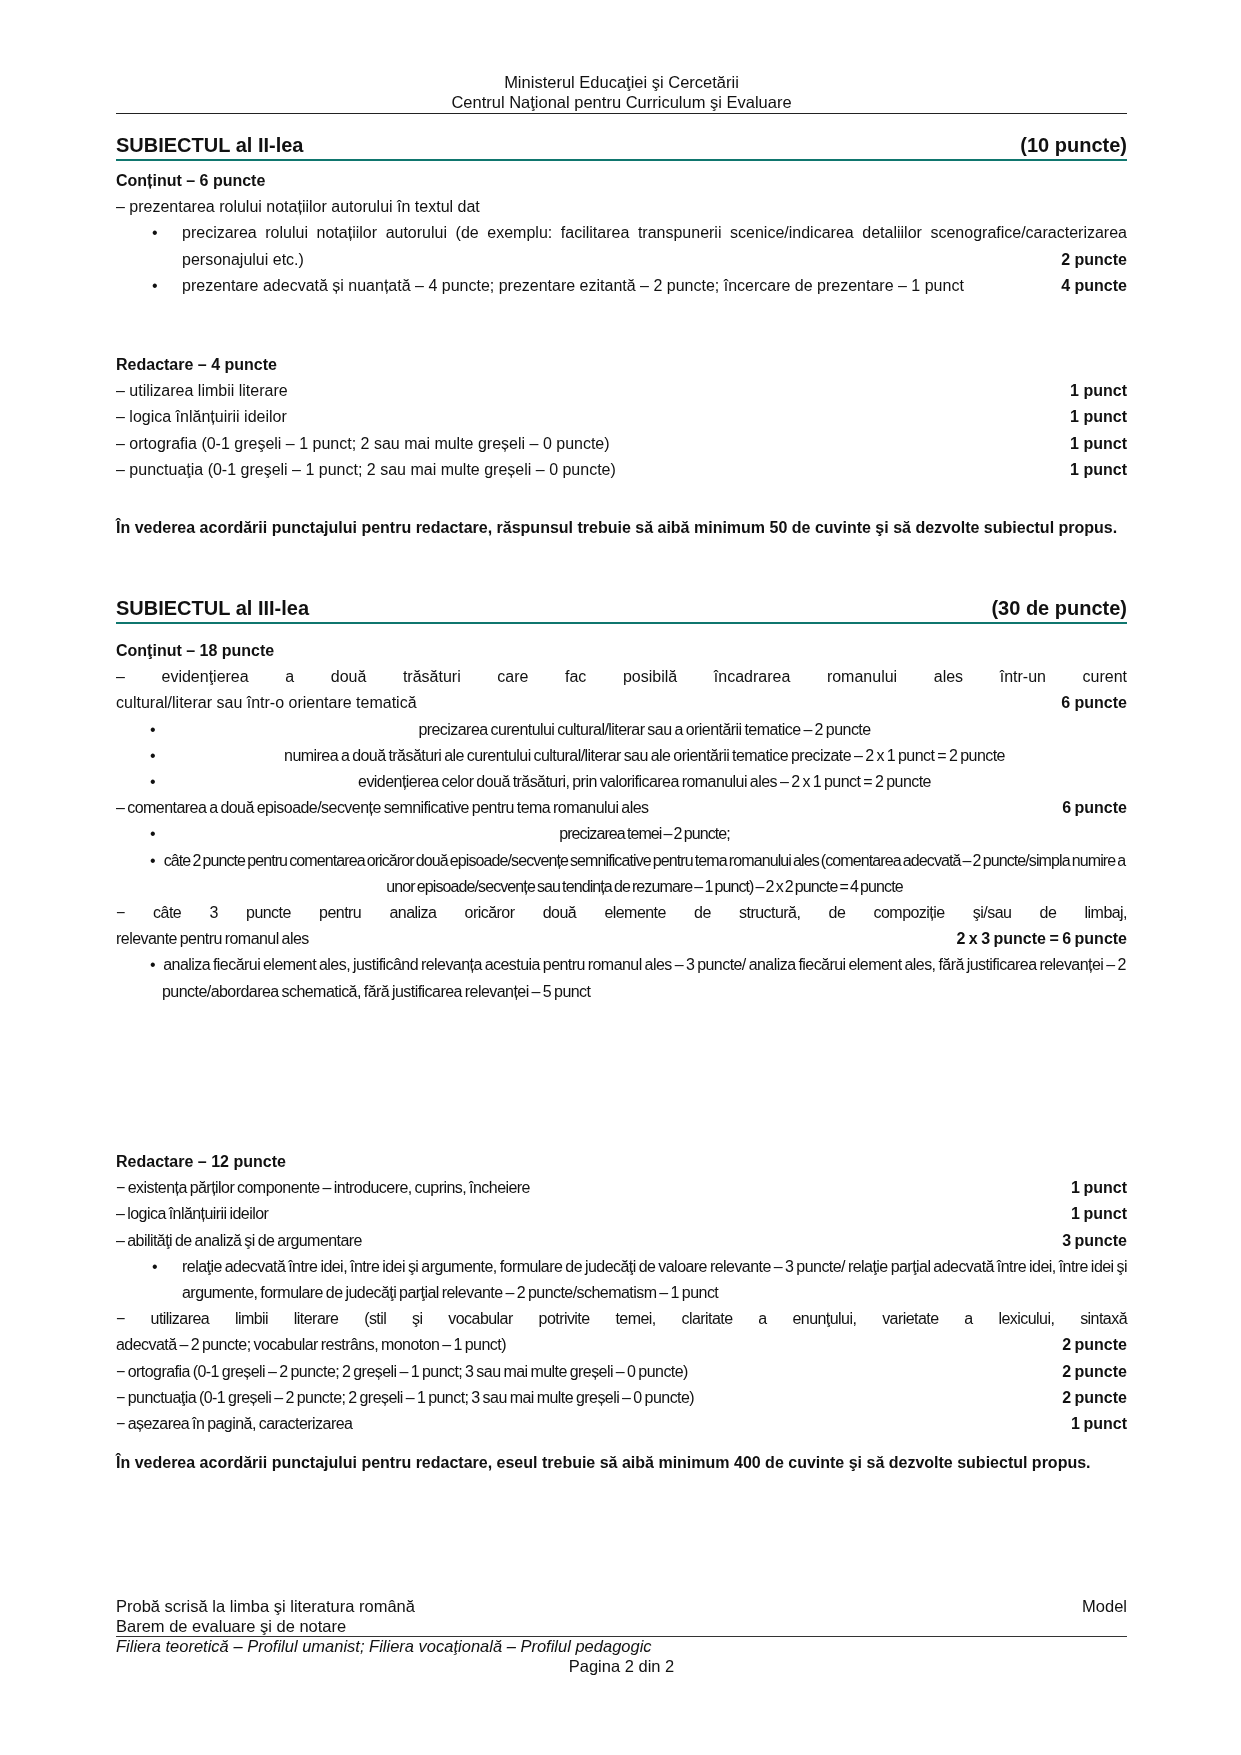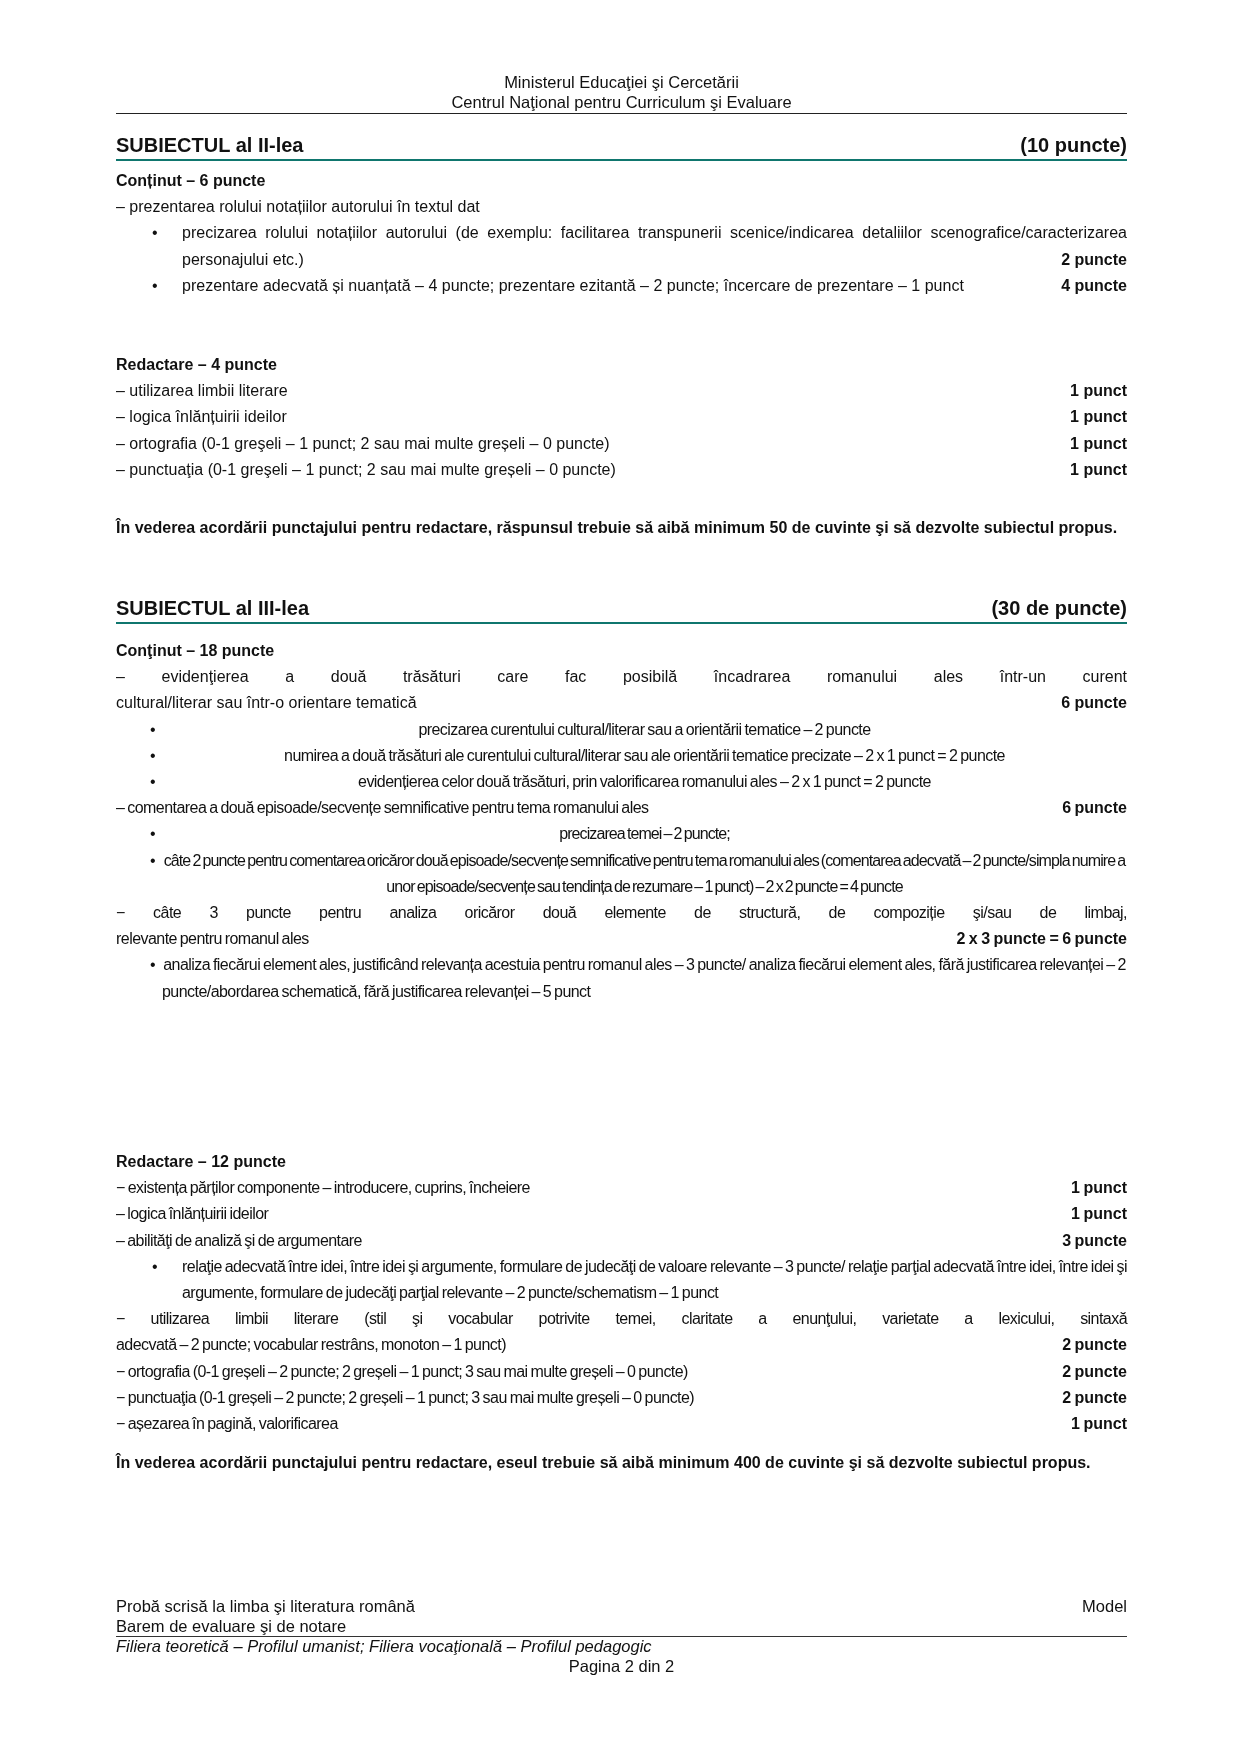--- a/index.html
+++ b/index.html
@@ -141,21 +141,21 @@
     </div>
     <div class="row cond">
       <span class="t">− ortografia (0-1 greșeli – 2 puncte; 2 greșeli – 1 punct; 3 sau mai multe greșeli – 0 puncte)</span>
       <span class="p" style="letter-spacing:0;">2 puncte</span>
     </div>
     <div class="row cond">
       <span class="t">− punctuaţia (0-1 greșeli – 2 puncte; 2 greșeli – 1 punct; 3 sau mai multe greșeli – 0 puncte)</span>
       <span class="p" style="letter-spacing:0;">2 puncte</span>
     </div>
     <div class="row cond">
-      <span class="t">− așezarea în pagină, valorificarea</span>
+      <span class="t">− așezarea în pagină, caracterizarea</span>
       <span class="p" style="letter-spacing:0;">1 punct</span>
     </div>
   </div>
 
   <div class="block note" style="top:1450px;">În vederea acordării punctajului pentru redactare, eseul trebuie să aibă minimum 400 de cuvinte şi să dezvolte subiectul propus.</div>
 
   <div class="ftr-rule"></div>
   <div class="ftr">
     <div class="row">
       <span>Probă scrisă la limba şi literatura română</span>

